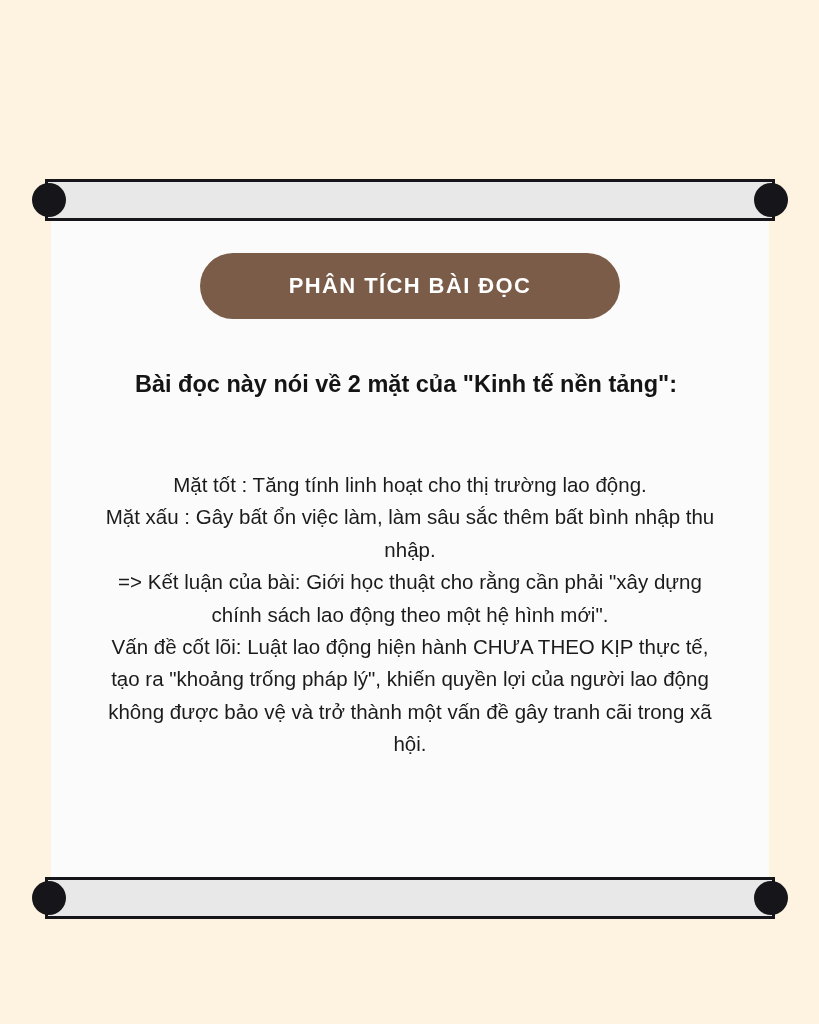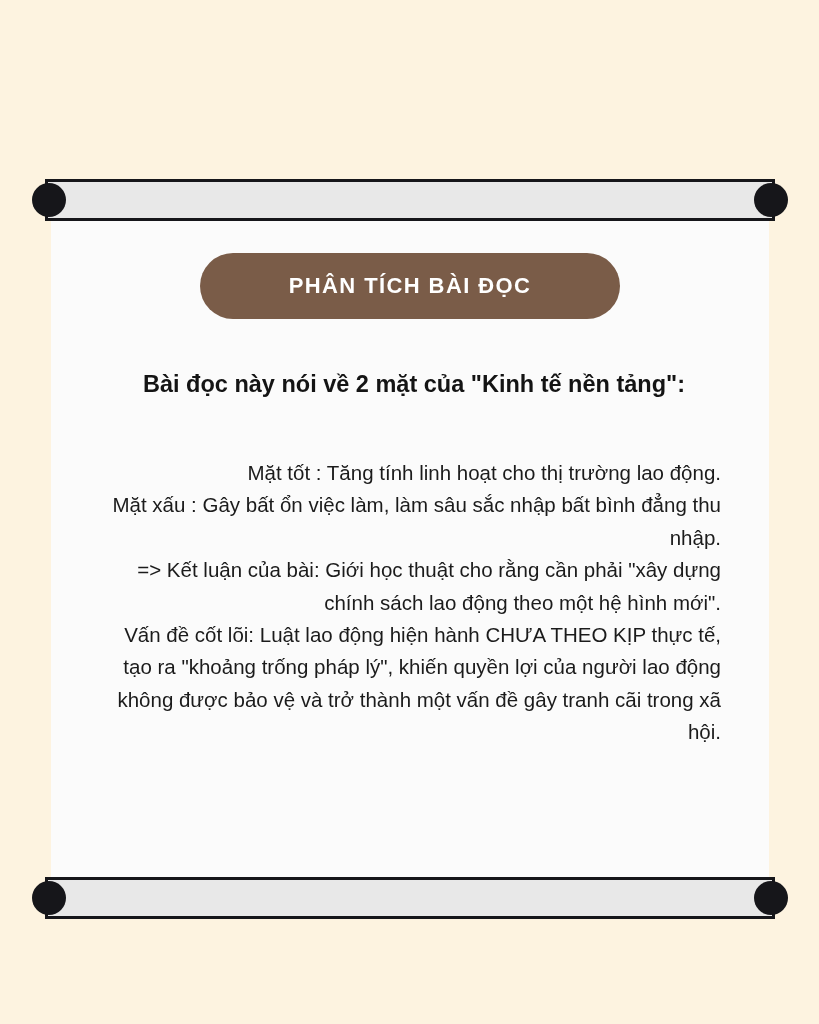--- a/index.html
+++ b/index.html
@@ -87,36 +87,36 @@
     font-size: 22px;
     letter-spacing: 1.4px;
     font-weight: 600;
     text-align: center;
   }
 
   
   .headline {
     position: absolute;
     top: 148px;
-    left: 44px;
+    left: 36px;
     width: 638px;
     text-align: center;
     font-size: 23.5px;
     font-weight: 700;
     color: #141414;
     line-height: 1.3;
   }
 
   
   .body-block {
     position: absolute;
-    top: 236px;
+    top: 248px;
     left: 48px;
     width: 622px;
-    text-align: right;
+    text-align: center;
     font-size: 20.5px;
     color: #1b1b1b;
     line-height: 1.58;
   }
   .body-line {
     display: block;
   }
 </style>
 </head>
 <body>
@@ -128,21 +128,21 @@
     <div class="canvas">
 
       <div class="title-pill">
         <span class="title-pill-text">PHÂN TÍCH BÀI ĐỌC</span>
       </div>
 
       <div class="headline">Bài đọc này nói về 2 mặt của "Kinh tế nền tảng":</div>
 
       <div class="body-block">
         <span class="body-line">Mặt tốt : Tăng tính linh hoạt cho thị trường lao động.</span>
-        <span class="body-line">Mặt xấu : Gây bất ổn việc làm, làm sâu sắc nhập bất bình đẳng thu nhập.</span>
+        <span class="body-line">Mặt xấu : Gây bất ổn việc làm, làm sâu sắc thêm bất bình nhập thu nhập.</span>
         <span class="body-line">=&gt; Kết luận của bài: Giới học thuật cho rằng cần phải "xây dựng chính sách lao động theo một hệ hình mới".</span>
         <span class="body-line">Vấn đề cốt lõi: Luật lao động hiện hành CHƯA THEO KỊP thực tế, tạo ra "khoảng trống pháp lý", khiến quyền lợi của người lao động không được bảo vệ và trở thành một vấn đề gây tranh cãi trong xã hội.</span>
       </div>
 
     </div>
 
     <div class="bar bar-top"></div>
     <div class="bar bar-bottom"></div>
 
     <div class="knob knob-tl"></div>

